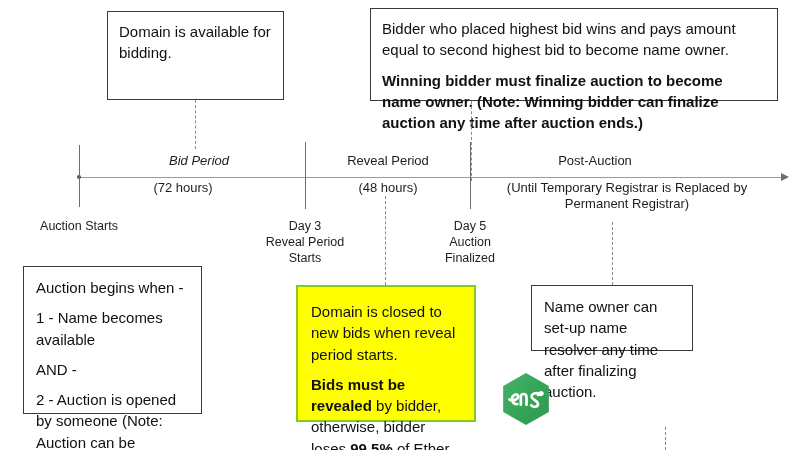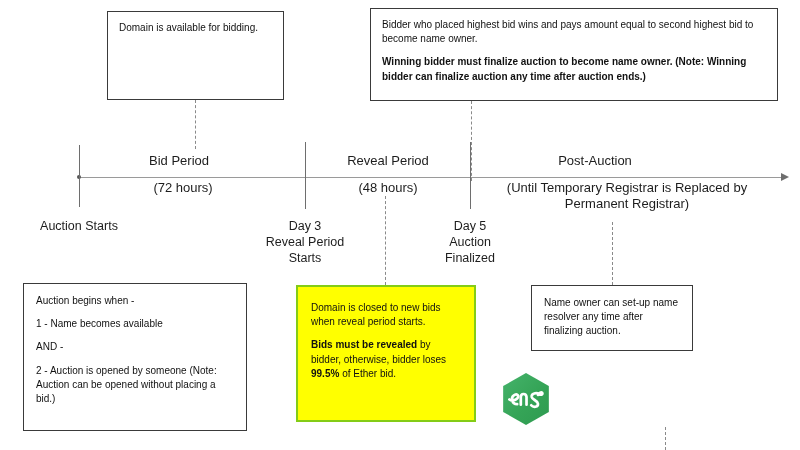--- a/index.html
+++ b/index.html
@@ -17,21 +17,21 @@
     overflow: hidden;
   }
 
   
   .note-box {
     position: absolute;
     box-sizing: border-box;
     border: 1.5px solid #3a3a3a;
     background: #ffffff;
     padding: 9px 11px;
-    font-size: 10px;
+    font-size: 15px;
     line-height: 1.42;
     color: #111111;
   }
   .note-box p { margin: 0; }
   .note-box p + p { margin-top: 9px; }
   .note-box .b { font-weight: bold; }
   .yellow {
     background: #ffff00;
     border: 2px solid #84cc16;
   }
@@ -135,21 +135,21 @@
   <div class="vdash" style="left:471px; top:101px; height:80px;"></div>
 
   <div class="axis-line" style="left:79px; top:177px; width:706px;"></div>
   <div class="axis-arrow" style="left:781px; top:173px;"></div>
   <div class="tick-dot" style="left:77px; top:175px;"></div>
 
   <div class="tick" style="left:79px; top:145px; height:62px;"></div>
   <div class="tick" style="left:305px; top:142px; height:67px;"></div>
   <div class="tick" style="left:470px; top:142px; height:67px;"></div>
 
-  <div class="period-name" style="left:104px; top:153px; width:150px;">Bid Period</div>
+  <div class="period-name" style="left:124px; top:153px; width:150px;font-style:italic;">Bid Period</div>
   <div class="period-name" style="left:313px; top:153px; width:150px;">Reveal Period</div>
   <div class="period-name" style="left:505px; top:153px; width:180px;">Post-Auction</div>
 
   <div class="period-dur" style="left:108px; top:180px; width:150px;">(72 hours)</div>
   <div class="period-dur" style="left:313px; top:180px; width:150px;">(48 hours)</div>
   <div class="period-dur two-line" style="left:482px; top:180px; width:290px;">(Until Temporary Registrar is Replaced by Permanent Registrar)</div>
 
   <div class="day-label" style="left:19px; top:218px; width:120px;">
     <div>Auction Starts</div>
   </div>
@@ -163,21 +163,21 @@
   <div class="day-label" style="left:410px; top:218px; width:120px;">
     <div>Day 5</div>
     <div>Auction</div>
     <div>Finalized</div>
   </div>
 
   <div class="vdash" style="left:385px; top:196px; height:89px;"></div>
   <div class="vdash" style="left:612px; top:222px; height:63px;"></div>
   <div class="vdash" style="left:665px; top:427px; height:23px;"></div>
 
-  <div class="note-box" style="left:23px; top:283px; width:224px; height:148px; padding:10px 12px;">
+  <div class="note-box" style="left:23px; top:266px; width:179px; height:148px; padding:10px 12px;">
     <p>Auction begins when -</p>
     <p>1 - Name becomes available</p>
     <p>AND -</p>
     <p>2 - Auction is opened by someone (Note: Auction can be opened without placing a bid.)</p>
   </div>
 
   <div class="note-box yellow" style="left:296px; top:285px; width:180px; height:137px; padding:14px 13px;">
     <p>Domain is closed to new bids when reveal period starts.</p>
     <p>
       <span class="b">Bids must be revealed</span><span> by bidder, otherwise, bidder loses </span><span class="b">99.5%</span><span> of Ether bid.</span>

